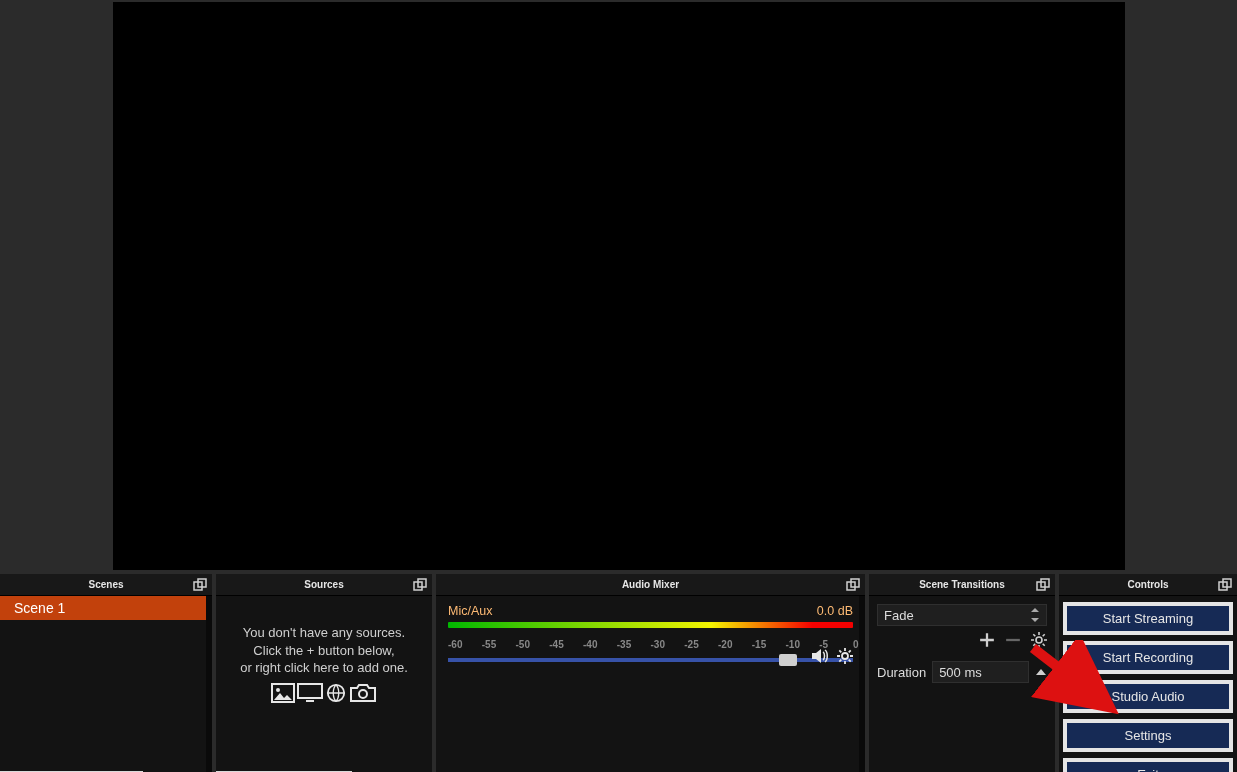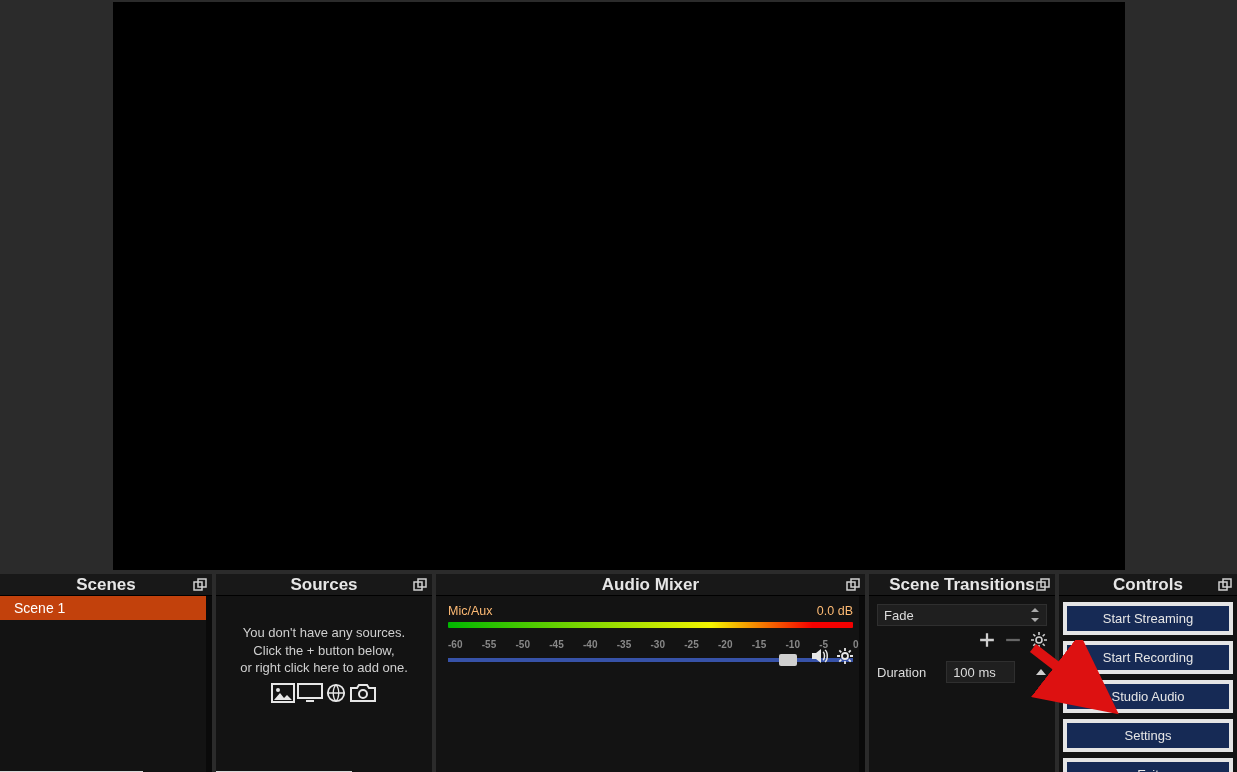--- a/index.html
+++ b/index.html
@@ -13,21 +13,21 @@
   
   .dock { flex: 1 1 auto; display: flex; gap: 4px; padding-top: 2px; }
   .panel { display: flex; flex-direction: column; background: #181818; min-height: 0; }
   .panel.scenes   { flex: 0 0 212px; }
   .panel.sources  { flex: 0 0 216px; }
   .panel.mixer    { flex: 1 1 auto; }
   .panel.trans    { flex: 0 0 186px; }
   .panel.controls { flex: 0 0 178px; }
 
   .panel-header { height: 22px; background: #181818; display: flex; align-items: center; justify-content: center; position: relative; border-bottom: 1px solid #000; }
-  .panel-title { font-weight: bold; color: #e6e6e6; font-size: 17px; }
+  .panel-title { font-weight: bold; color: #e6e6e6; font-size: 10px; }
   .pop-icon { position: absolute; right: 4px; top: 3px; width: 16px; height: 16px; cursor: pointer; }
 
   .panel-body { flex: 1 1 auto; background: #131313; position: relative; overflow: hidden; }
 
   
   .scene-item { background: #c2410c; color: #ffffff; padding: 4px 14px; font-size: 14px; }
 
   
   .sources-empty { text-align: center; color: #cfcfcf; padding: 28px 6px 8px; font-size: 13px; line-height: 1.35; }
   .source-icons { display: flex; justify-content: center; gap: 2px; margin-top: 6px; }
@@ -49,21 +49,21 @@
   .ticks { display: flex; justify-content: space-between; font-size: 10px; color: #888; margin-top: 11px; padding: 0 0px; font-weight: bold; }
   .ticks span { width: 0; white-space: nowrap; }
   .sliderline { height: 4px; background: #3752a8; margin-top: 8px; position: relative; }
   .slider-thumb { position: absolute; right: 56px; top: -4px; width: 18px; height: 12px; background: #cfcfcf; border-radius: 2px; }
   .mix-icons { position: absolute; right: 12px; display: flex; gap: 8px; margin-top: -14px; }
 
   
   .trans-body { padding: 8px 8px; font-size: 13px; color: #dcdcdc; }
   .trans-select { background: #1f1f1f; border: 1px solid #2f2f2f; color: #dcdcdc; padding: 3px 6px; width: 100%; display: flex; justify-content: space-between; align-items: center; height: 22px; }
   .trans-icons { display: flex; justify-content: flex-end; gap: 10px; margin-top: 6px; }
-  .trans-dur { display: flex; align-items: center; gap: 20px; margin-top: 10px; }
+  .trans-dur { display: flex; align-items: center; gap: 6px; margin-top: 10px; }
   .spin { flex: 1; background: #1f1f1f; border: 1px solid #2f2f2f; color: #dcdcdc; padding: 3px 6px; height: 22px; display: flex; align-items: center; }
 
   
   .controls-body { padding: 6px 4px; display: flex; flex-direction: column; gap: 6px; }
   .cbtn { background: #162a55; border: 4px solid #e5e5e5; color: #e6e6e6; text-align: center; padding: 5px 0; font-size: 13px; cursor: pointer; }
 
   
   .statusbar { flex: 0 0 20px; background: #181818; display: flex; align-items: center; justify-content: flex-end; gap: 16px; padding: 0 6px; font-size: 12px; color: #cfcfcf; }
 
   
@@ -269,21 +269,21 @@
                 <path d="M1 6h12v2H1z"></path>
               </svg></span>
           <span><svg width="16" height="16" viewBox="0 0 16 16" fill="none" stroke="#cfcfcf" stroke-width="1.6">
                 <circle cx="8" cy="8" r="3"></circle>
                 <path d="M8 0v3M8 13v3M0 8h3M13 8h3M2.3 2.3l2 2M11.7 11.7l2 2M13.7 2.3l-2 2M4.3 11.7l-2 2"></path>
               </svg></span>
         </div>
         <div class="trans-dur">
           <span>Duration</span>
           <div class="spin">
-            <span>100 ms</span>
+            <span>500 ms</span>
           </div>
           <span><svg width="12" height="10" viewBox="0 0 12 10" fill="#cfcfcf">
                 <path d="M6 2l5 6H1z"></path>
               </svg></span>
         </div>
       </div>
     </div>
 
     <div class="panel controls">
       <div class="panel-header">

